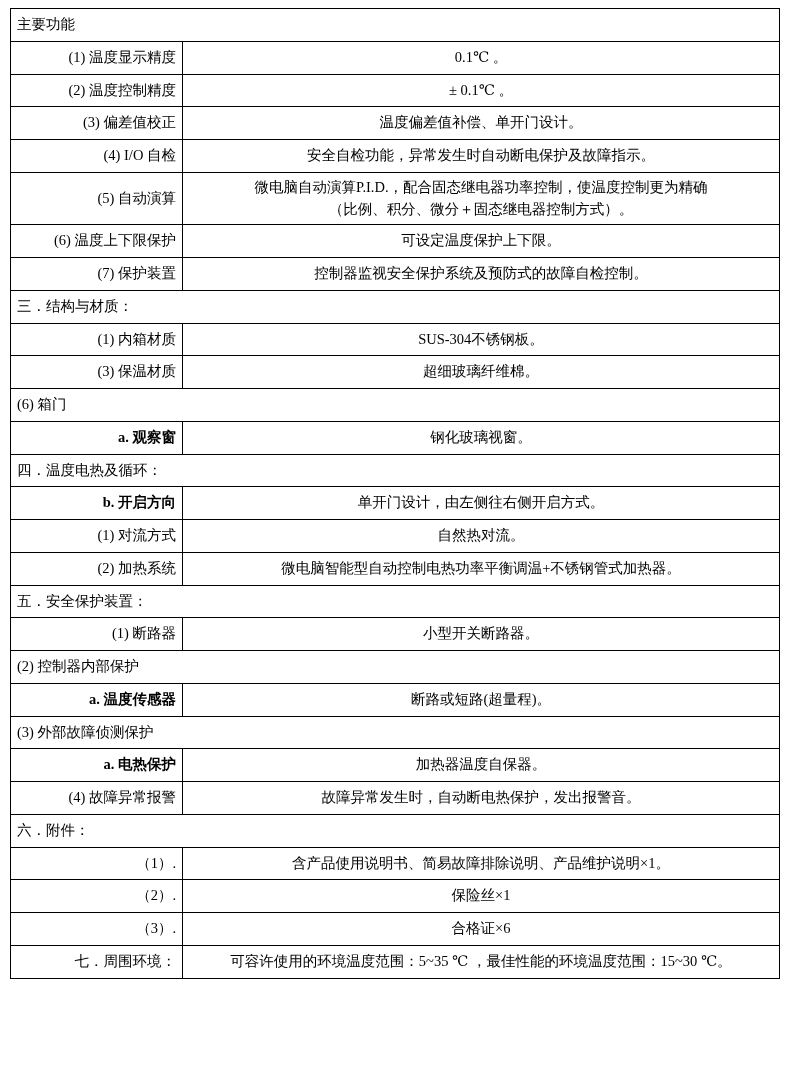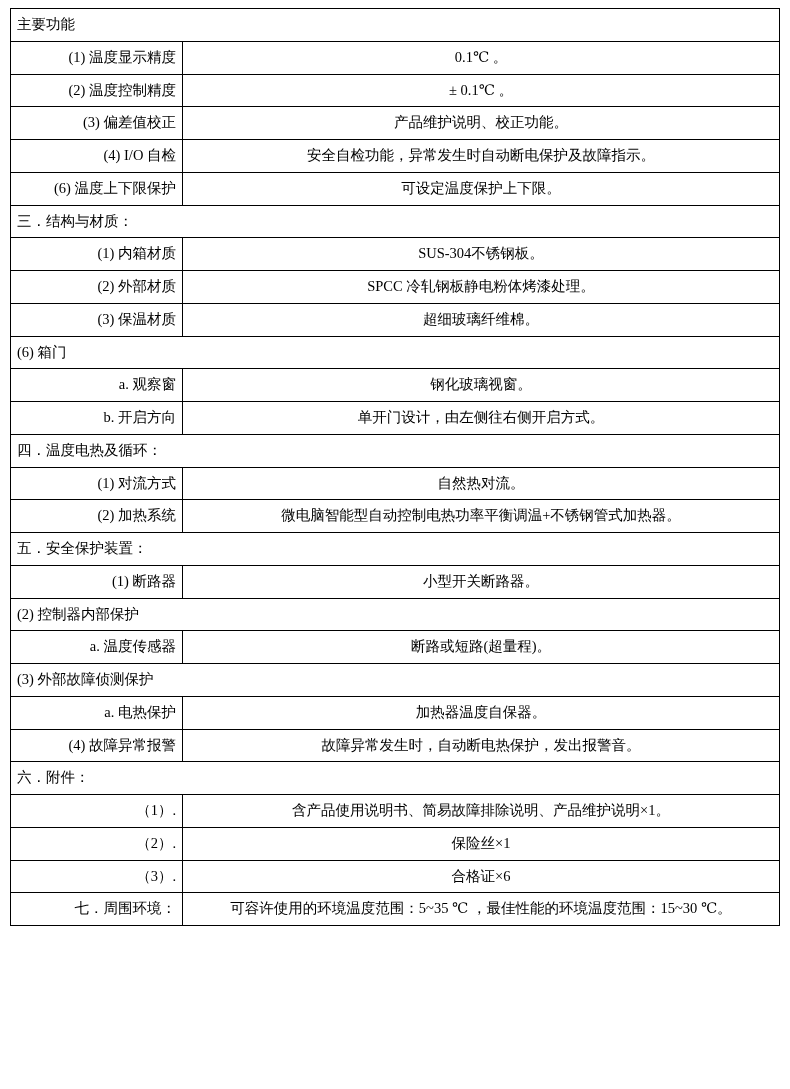--- a/index.html
+++ b/index.html
@@ -33,20 +33,21 @@
     vertical-align: middle;
   }
   td.label {
     width: 172px;
     text-align: right;
     padding-left: 8px;
     white-space: nowrap;
   }
   td.label.indent {
     padding-left: 36px;
+    font-weight: bold;
   }
   td.value {
     text-align: center;
   }
   td.section {
     text-align: left;
     padding-left: 8px;
     margin-top: 46px;
   }
   td.fullrow {
@@ -88,70 +89,79 @@
         <td class="value">0.1℃ 。</td>
       </tr>
 
       <tr>
         <td class="label">(2) 温度控制精度</td>
         <td class="value">± 0.1℃ 。</td>
       </tr>
 
       <tr>
         <td class="label">(3) 偏差值校正</td>
-        <td class="value">产品维护说明、校正功能。</td>
+        <td class="value">温度偏差值补偿、单开门设计。</td>
       </tr>
 
       <tr>
         <td class="label">(4) I/O 自检</td>
         <td class="value">安全自检功能，异常发生时自动断电保护及故障指示。</td>
       </tr>
 
+      <tr>
+        <td class="label">(5) 自动演算</td>
+        <td class="value tall">
+          <span class="multiline">
+            <span>微电脑自动演算P.I.D.，配合固态继电器功率控制，使温度控制更为精确</span>
+            <span>（比例、积分、微分＋固态继电器控制方式）。</span>
+          </span>
+        </td>
+      </tr>
 
       <tr>
         <td class="label">(6) 温度上下限保护</td>
         <td class="value">可设定温度保护上下限。</td>
       </tr>
 
+      <tr>
+        <td class="label">(7) 保护装置</td>
+        <td class="value">控制器监视安全保护系统及预防式的故障自检控制。</td>
+      </tr>
 
       <tr>
         <td class="section" colspan="2">三．结构与材质：</td>
       </tr>
 
       <tr>
         <td class="label">(1) 内箱材质</td>
         <td class="value">SUS-304不锈钢板。</td>
       </tr>
 
-      <tr>
-        <td class="label">(2) 外部材质</td>
-        <td class="value">SPCC 冷轧钢板静电粉体烤漆处理。</td>
-      </tr>
 
       <tr>
         <td class="label">(3) 保温材质</td>
         <td class="value">超细玻璃纤维棉。</td>
       </tr>
 
       <tr>
         <td class="section" colspan="2">(6) 箱门</td>
       </tr>
 
       <tr>
         <td class="label indent">a. 观察窗</td>
         <td class="value">钢化玻璃视窗。</td>
       </tr>
 
       <tr>
+        <td class="section" colspan="2">四．温度电热及循环：</td>
+      </tr>
+
+      <tr>
         <td class="label indent">b. 开启方向</td>
         <td class="value">单开门设计，由左侧往右侧开启方式。</td>
-      </tr>
-
-      <tr>
-        <td class="section" colspan="2">四．温度电热及循环：</td>
       </tr>
 
       <tr>
         <td class="label">(1) 对流方式</td>
         <td class="value">自然热对流。</td>
       </tr>
 
       <tr>
         <td class="label">(2) 加热系统</td>
         <td class="value">微电脑智能型自动控制电热功率平衡调温+不锈钢管式加热器。</td>

